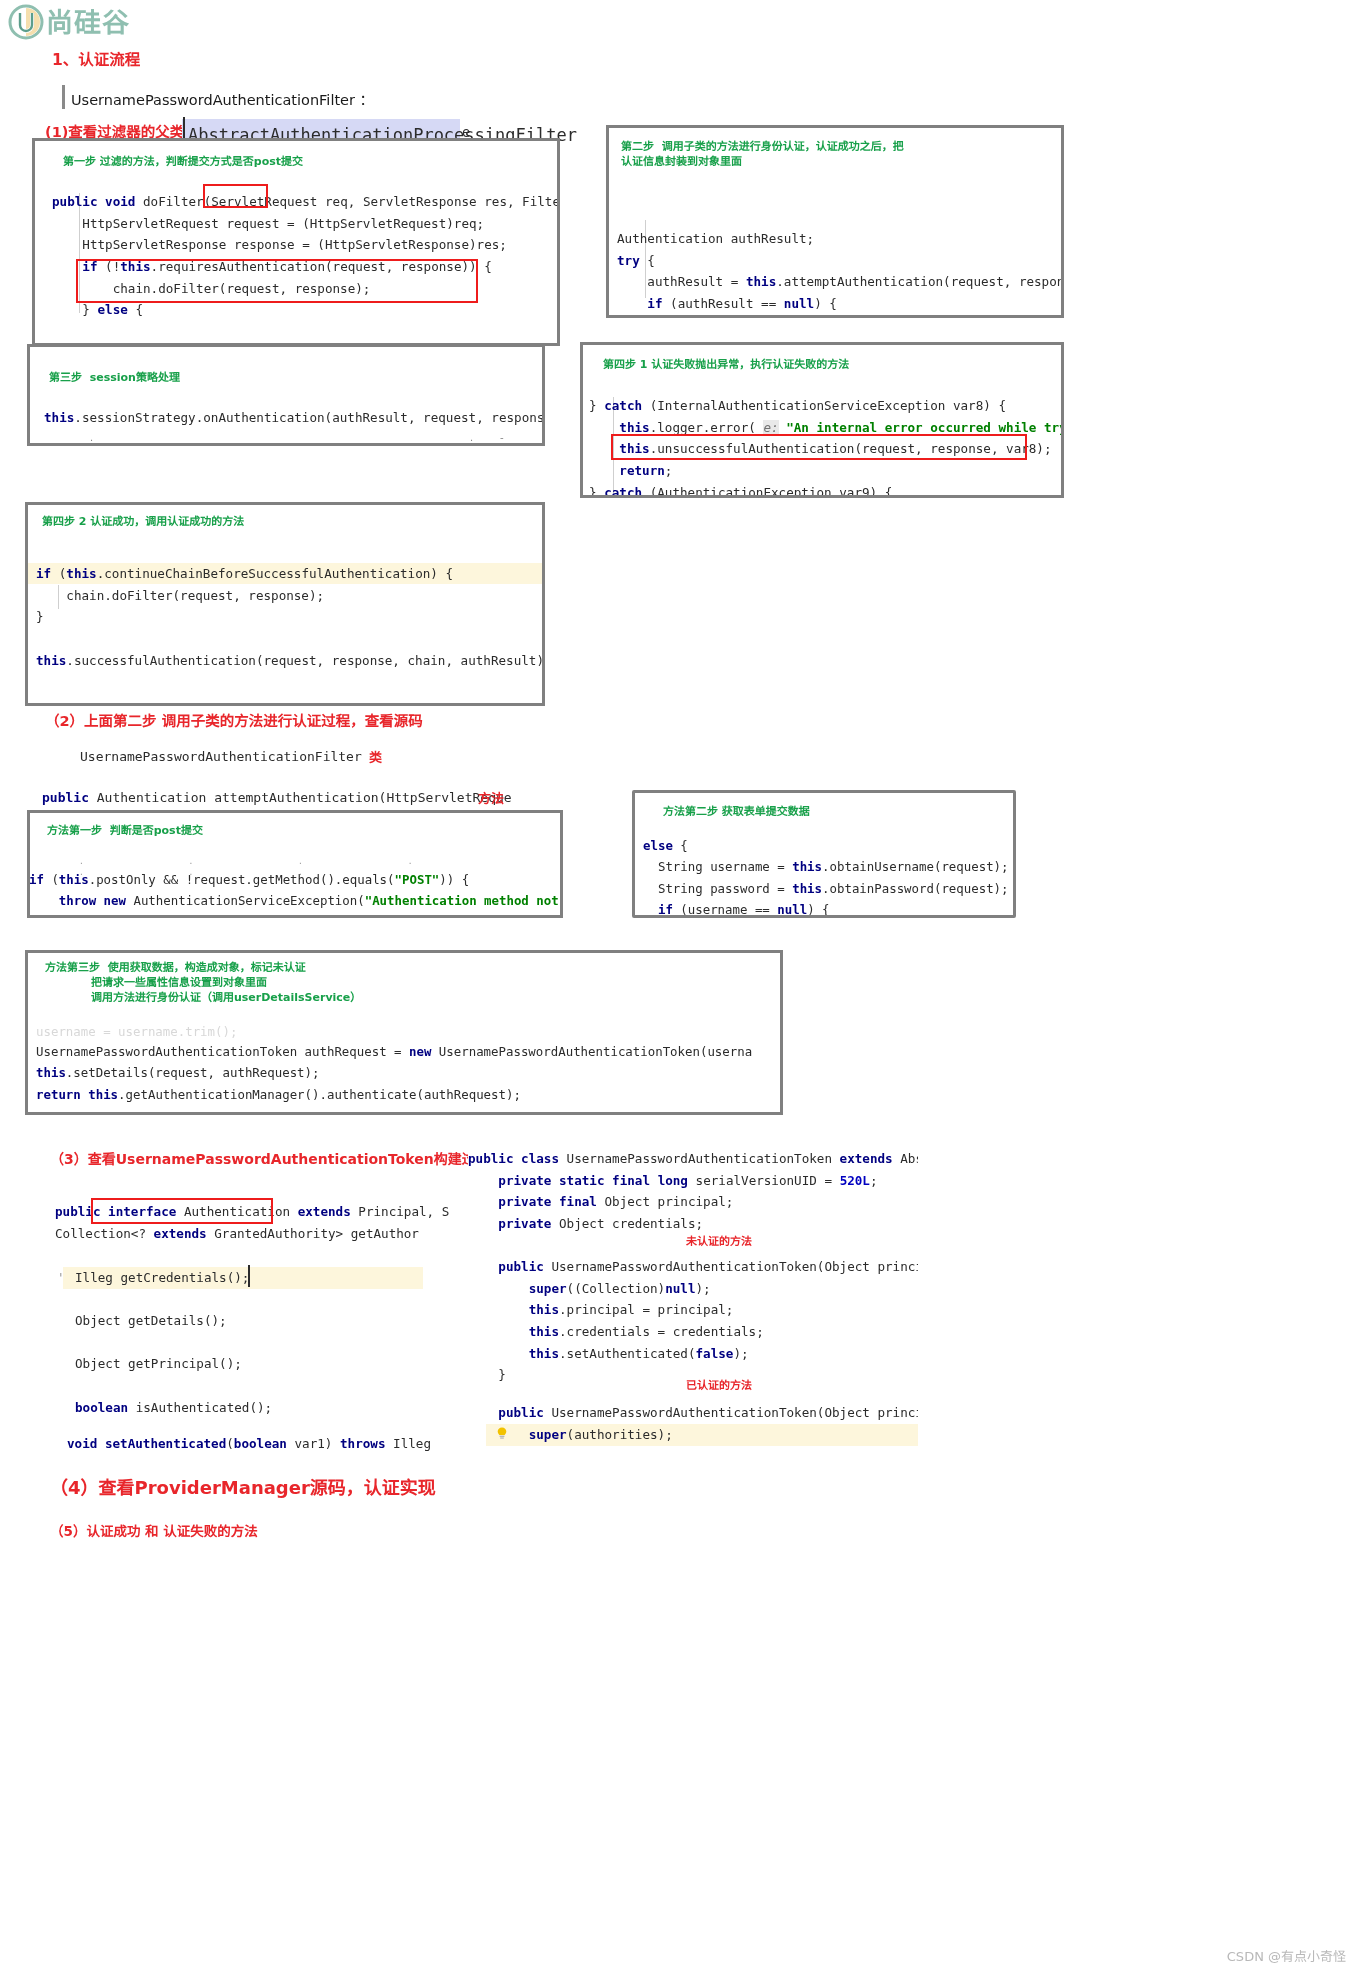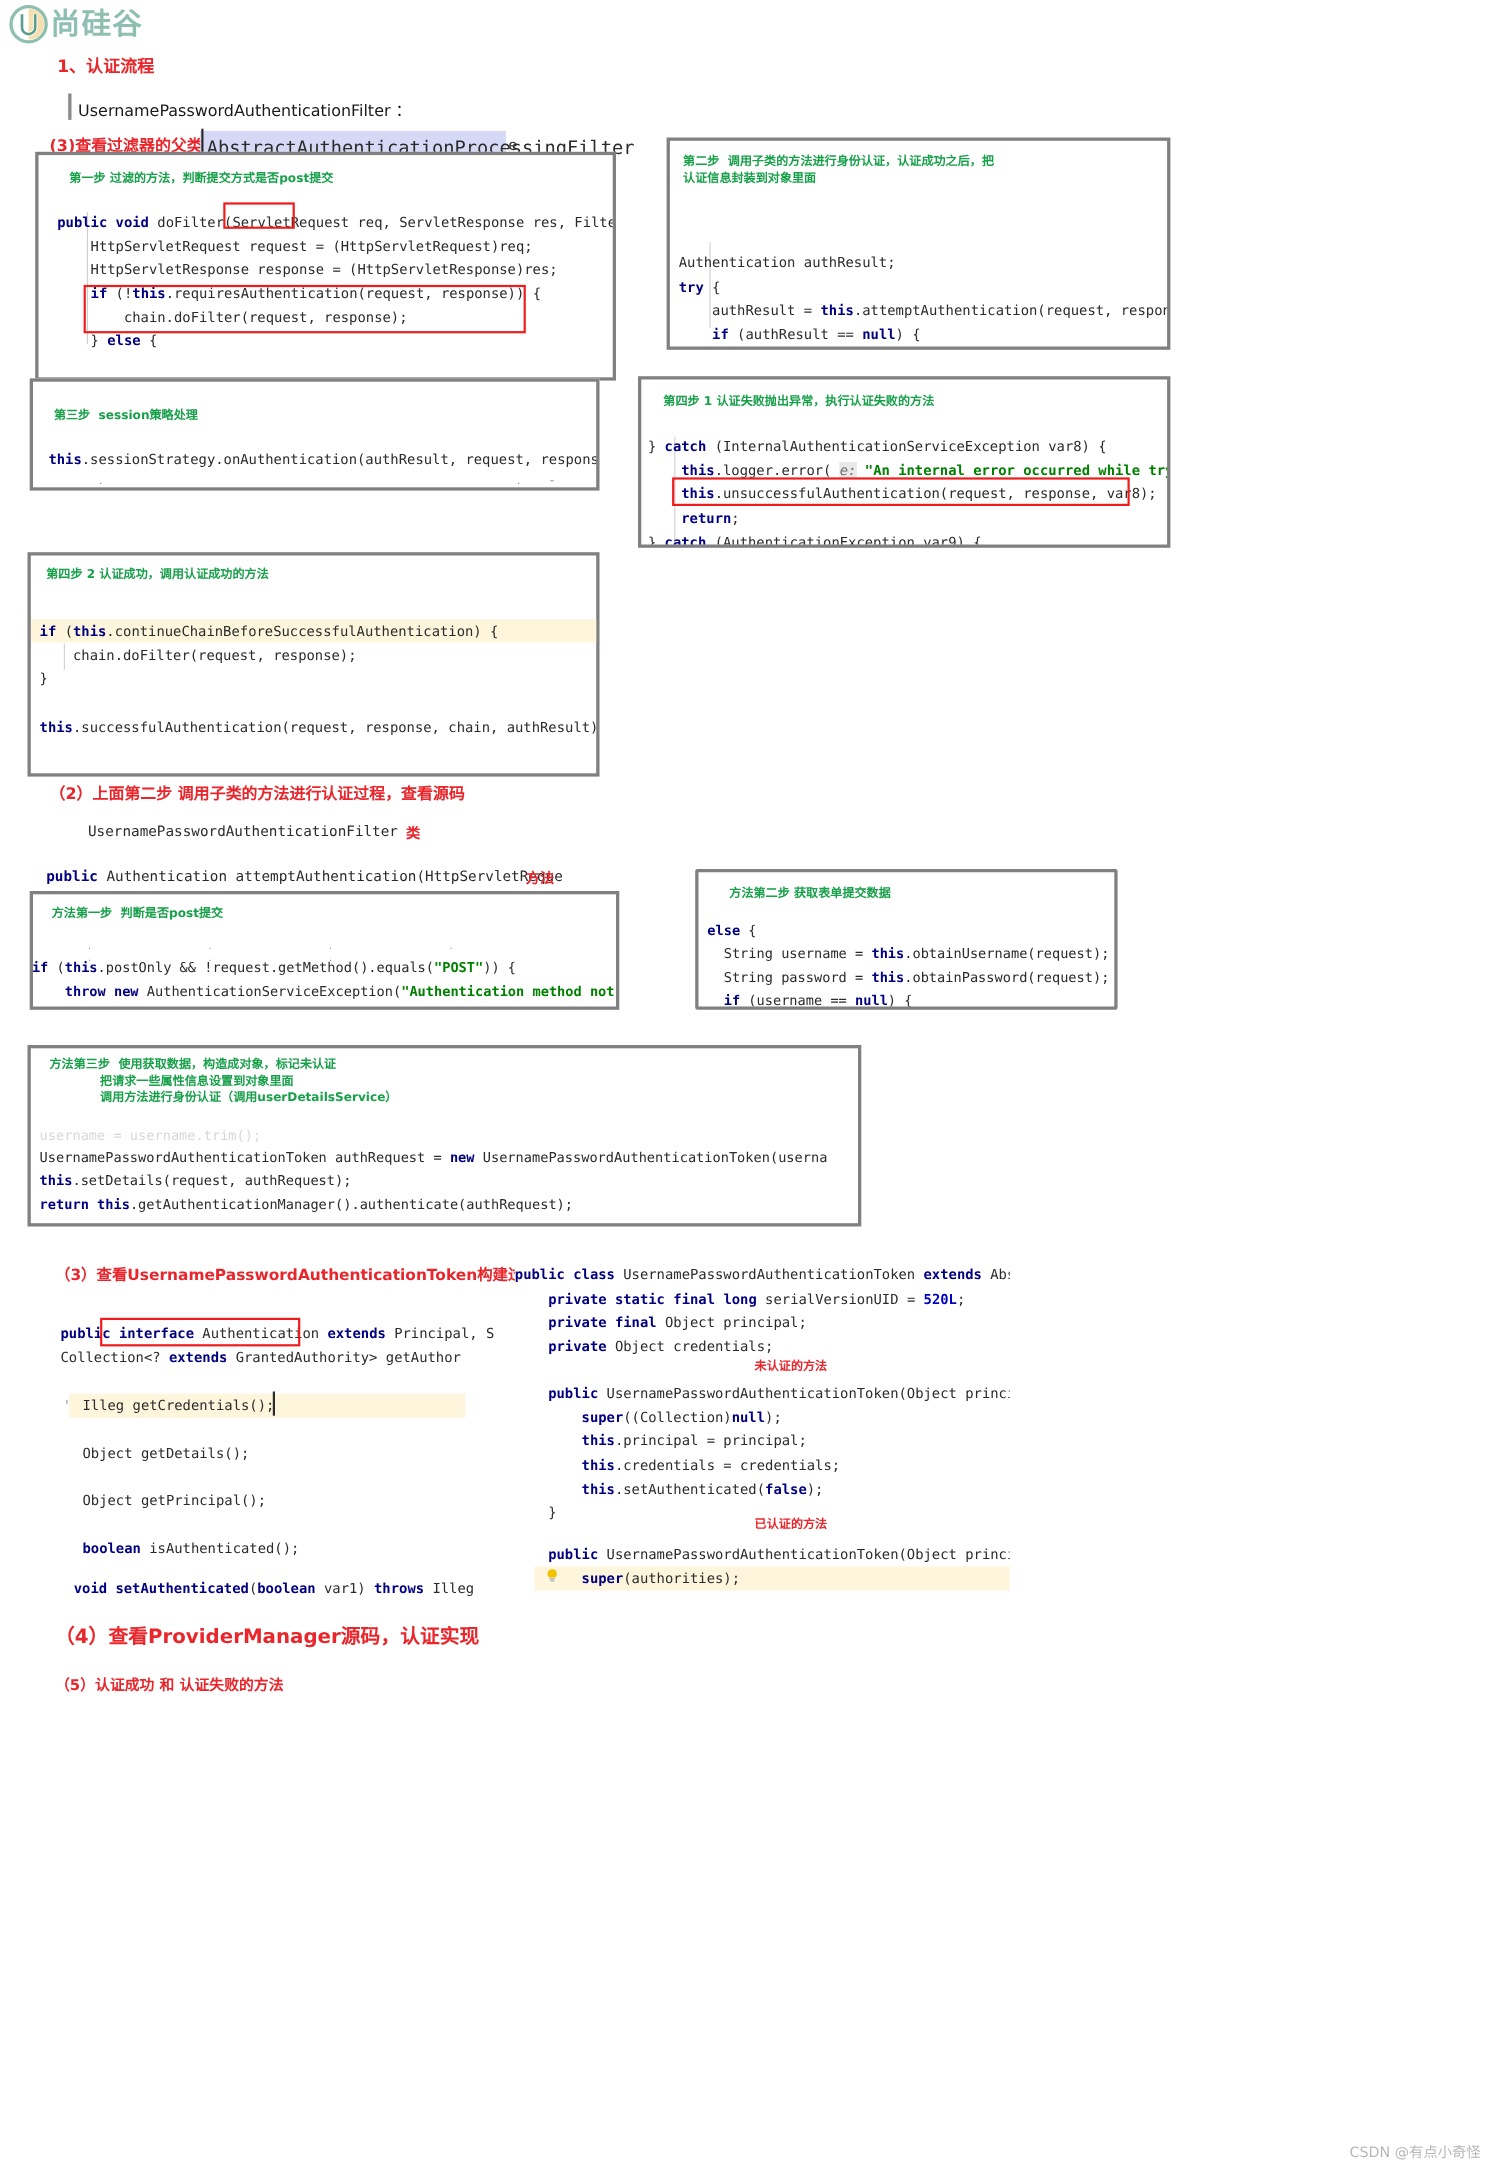--- a/index.html
+++ b/index.html
@@ -159,21 +159,21 @@
       </svg>
     </div>
     <span class="logo-text">尚硅谷</span>
   </div>
 
   <div class="red-heading" style="left:52px; top:47px; font-size:15.5px;">1、认证流程</div>
 
   <div class="left-bar" style="left:62px; top:85px; height:24px;"></div>
   <div class="mono-title" style="left:71px; top:88px;">UsernamePasswordAuthenticationFilter ：</div>
 
-  <div class="red-heading" style="left:45px; top:120px;">(3)查看过滤器的父类</div>
+  <div class="red-heading" style="left:45px; top:120px;">(1)查看过滤器的父类</div>
   <div class="blue-sel" style="left:182px; top:119px; width:278px; height:20px;"></div>
   <div class="cursor-bar" style="left:183px; top:117px; height:24px;"></div>
   <div class="code" style="position:absolute; left:188px; top:121px; font-size:17px;">AbstractAuthenticationProcessingFilter</div>
   <div class="code" style="position:absolute; left:462px; top:121px; font-size:13.6px; color:#2b2b2b;">e</div>
 
   <div class="codebox" style="left:32px; top:138px; width:528px; height:208px;">
     <div class="green-note" style="position:absolute; left:28px; top:14px;">第一步 过滤的方法，判断提交方式是否post提交</div>
     <div class="gutter" style="left:44px; top:52px; height:120px;"></div>
     <div class="code" style="position:absolute; left:17px; top:50px;"><span class="kw">public</span> <span class="kw">void</span> doFilter(ServletRequest req, ServletResponse res, FilterCha
     HttpServletRequest request = (HttpServletRequest)req;

